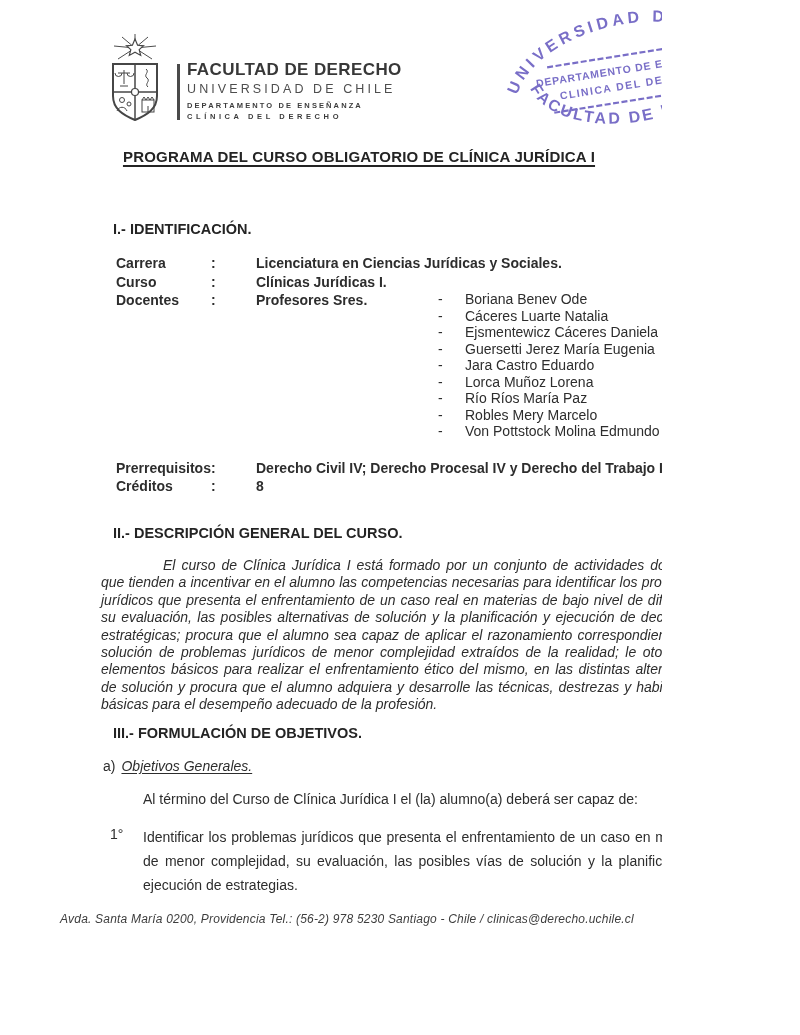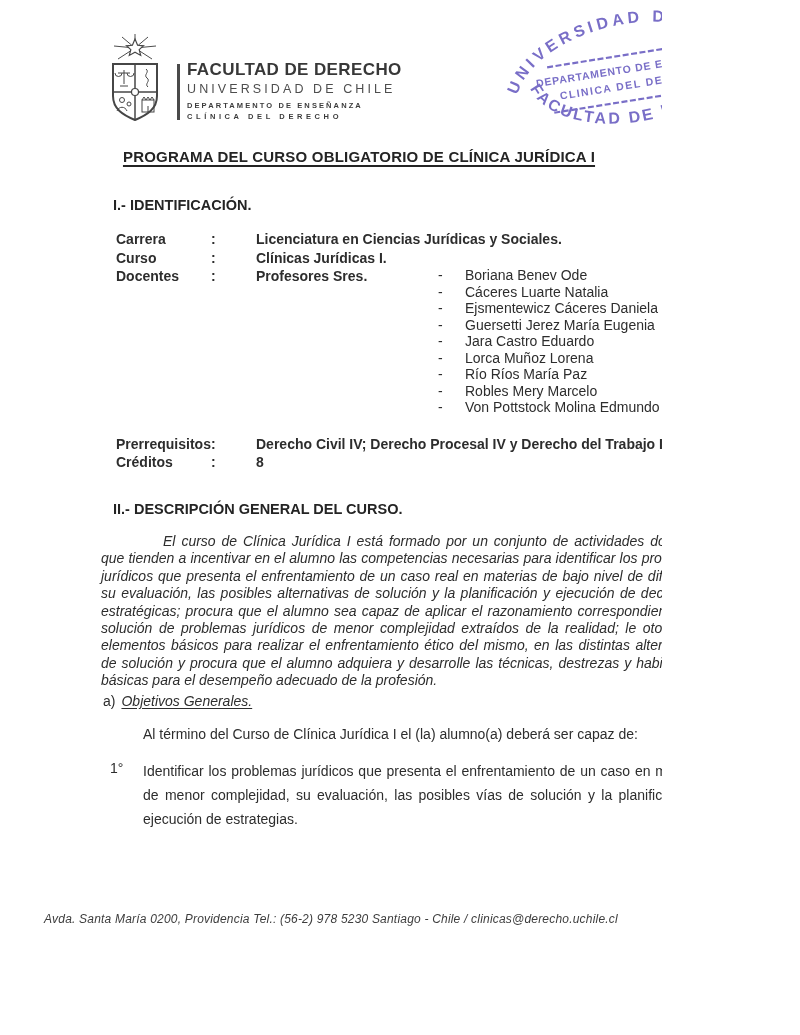--- a/index.html
+++ b/index.html
@@ -20,21 +20,21 @@
 
   
   .stamp { position:absolute; top:2px; left:488px; transform:rotate(-9deg); opacity:0.88; }
 
   
   .title { position:absolute; top:148px; left:0; width:100%; text-align:center;
            font-size:15px; font-weight:bold; color:#242424; letter-spacing:0.2px;padding-left:28px; }
   .title span { text-decoration:underline; text-underline-offset:3px; text-decoration-thickness:1.5px; }
 
   
-  .content { position:absolute; top:188px; left:99px; width:610px; font-size:14px; line-height:18.4px; }
+  .content { position:absolute; top:212px; left:99px; width:610px; font-size:14px; line-height:18.4px; }
   .sec-heading { font-size:14.5px; font-weight:bold; color:#242424; margin:0 0 0 14px; }
   .sec1 { margin-top:8px; margin-bottom:16px; }
   .sec2 { margin-top:28px; margin-bottom:15px; }
   .sec3 { margin-top:10px; margin-bottom:15px; }
 
   .id-row { display:flex; margin-left:17px; font-weight:bold; }
   .id-label { width:95px; flex:none; }
   .id-label-wide { width:140px; flex:none; font-weight:bold; }
   .id-colon { width:45px; flex:none; }
   .id-value { flex:1; }
@@ -48,21 +48,21 @@
   .para { text-align:justify; text-indent:62px; line-height:17.4px; margin:2px;font-style:italic; }
   .subsec { margin-left:4px; margin-bottom:15px; }
   .subsec .prefix { margin-right:6px; }
   .subsec .subsec-title { font-style:italic; text-decoration:underline; text-underline-offset:2px; }
   .intro { text-indent:44px; margin-bottom:16px; }
   .obj-item { display:flex; margin-left:11px; }
   .obj-num { width:33px; flex:none; }
   .obj-text { flex:1; text-align:justify; line-height:24px; }
 
   
-  .footer { position:absolute; top:912px; left:0; width:100%; text-align:center;
+  .footer { position:absolute; top:912px; left:16px; width:100%; text-align:center;
             font-style:italic; font-size:12px; color:#3d3d3d; letter-spacing:0.2px; }
 </style>
 </head>
 <body>
 
 <div class="page">
 
   <div class="logo">
     <svg class="crest" width="66" height="94" viewBox="0 0 66 94">
       <g stroke="#4c4c4c" fill="none" stroke-width="1">
@@ -199,20 +199,21 @@
 
     <div class="id-row">
       <span class="id-label">Créditos</span>
       <span class="id-colon">:</span>
       <span class="id-value">8</span>
     </div>
 
     <div class="sec-heading sec2">II.- DESCRIPCIÓN GENERAL DEL CURSO.</div>
     <p class="para">El curso de Clínica Jurídica I está formado por un conjunto de actividades docentes que tienden a incentivar en el alumno las competencias necesarias para identificar los problemas jurídicos que presenta el enfrentamiento de un caso real en materias de bajo nivel de dificultad, su evaluación, las posibles alternativas de solución y la planificación y ejecución de decisiones estratégicas; procura que el alumno sea capaz de aplicar el razonamiento correspondiente a la solución de problemas jurídicos de menor complejidad extraídos de la realidad; le otorga los elementos básicos para realizar el enfrentamiento ético del mismo, en las distintas alternativas de solución y procura que el alumno adquiera y desarrolle las técnicas, destrezas y habilidades básicas para el desempeño adecuado de la profesión.</p>
 
+    <div class="sec-heading sec3">III.- FORMULACIÓN DE OBJETIVOS.</div>
 
     <div class="subsec">
       <span class="prefix">a)</span><span class="subsec-title">Objetivos Generales.</span>
     </div>
 
     <div class="intro">Al término del Curso de Clínica Jurídica I el (la) alumno(a) deberá ser capaz de:</div>
 
     <div class="obj-item">
       <span class="obj-num">1°</span>
       <span class="obj-text">Identificar los problemas jurídicos que presenta el enfrentamiento de un caso en materias de menor complejidad, su evaluación, las posibles vías de solución y la planificación y ejecución de estrategias.</span>

